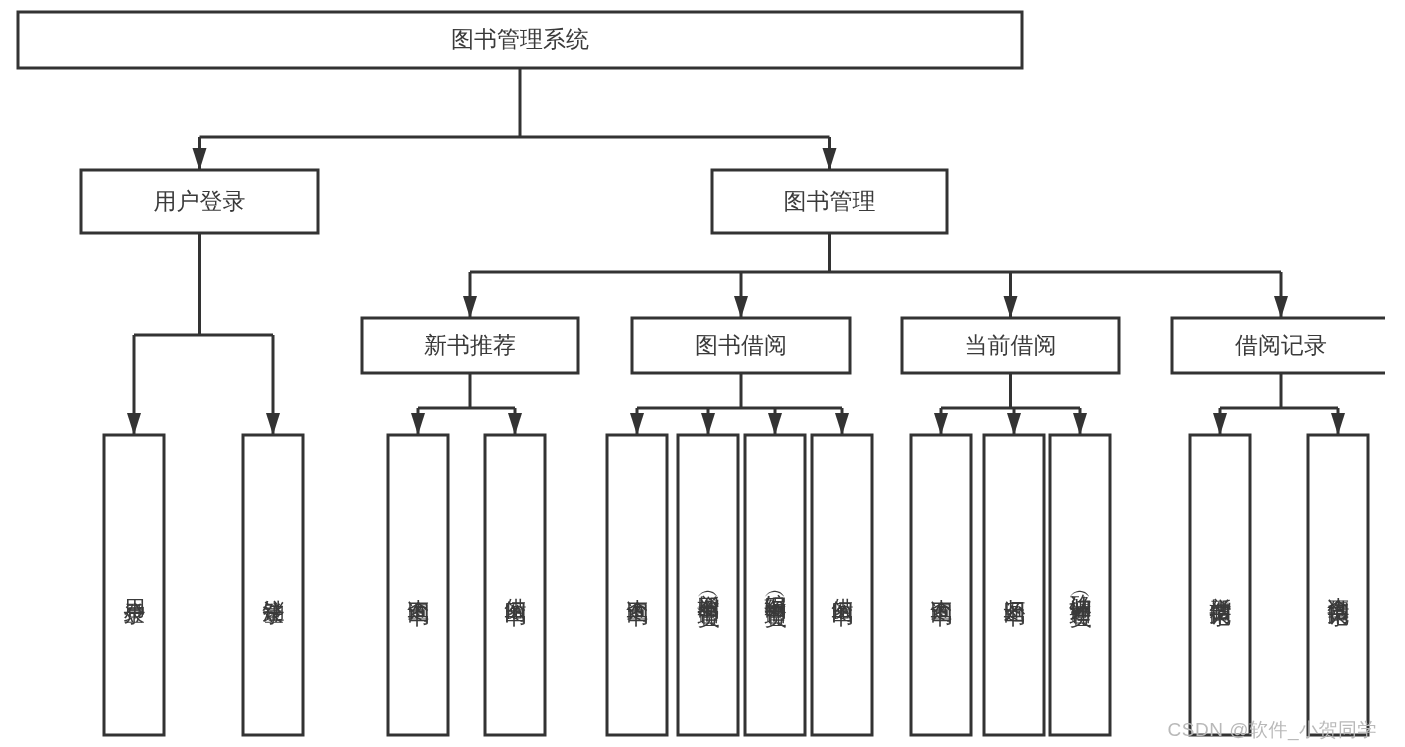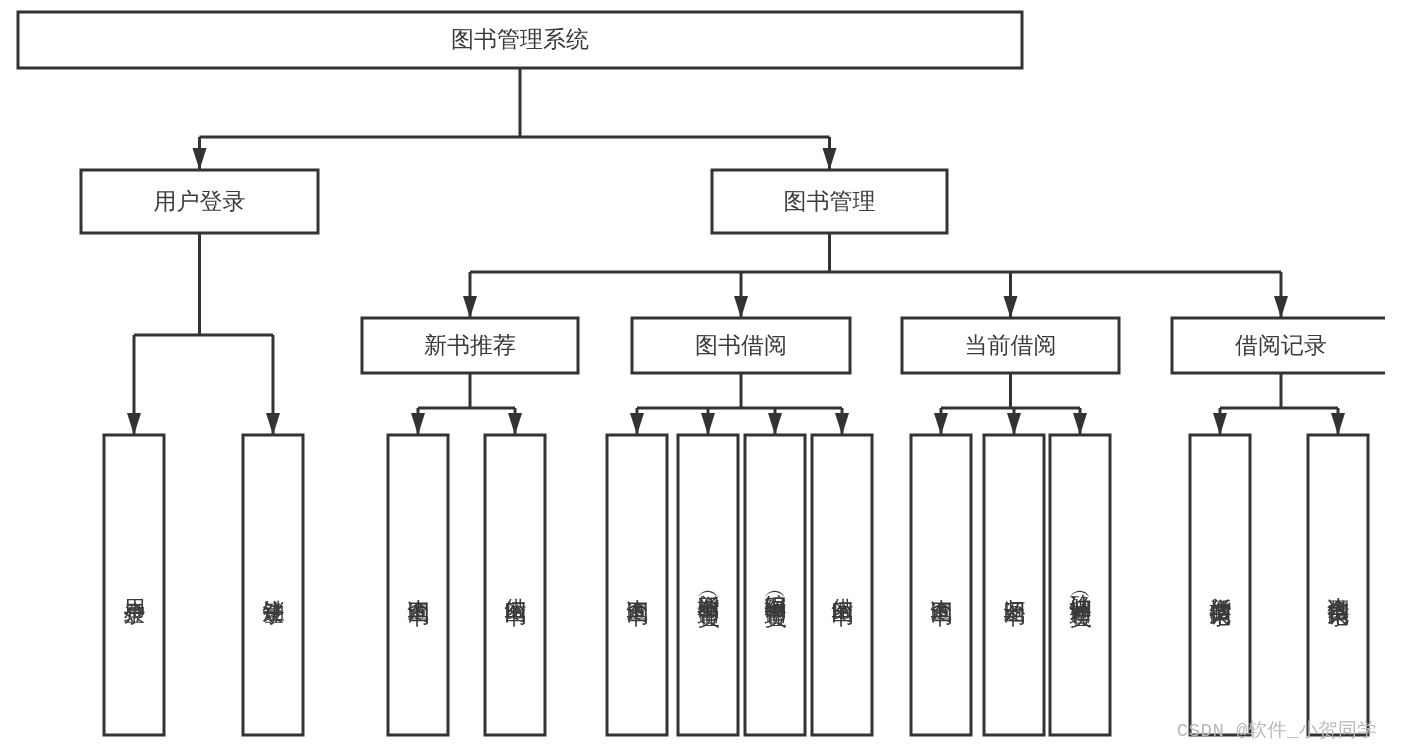--- a/index.html
+++ b/index.html
@@ -58,21 +58,21 @@
     line-height: 1.22;
     color: #3a3a3a;
     letter-spacing: 2px;
     white-space: nowrap;
     pointer-events: none;
   }
   .watermark {
     position: absolute;
     right: 8px;
     bottom: 4px;
-    font-family: Liberation Mono, monospace;
+    font-family: Liberation Sans, sans-serif;
     font-size: 19px;
     color: #b9b9b9;
     letter-spacing: 0.5px;
     white-space: nowrap;
   }
 </style>
 </head>
 <body>
 
 <div id="diagram-root">

